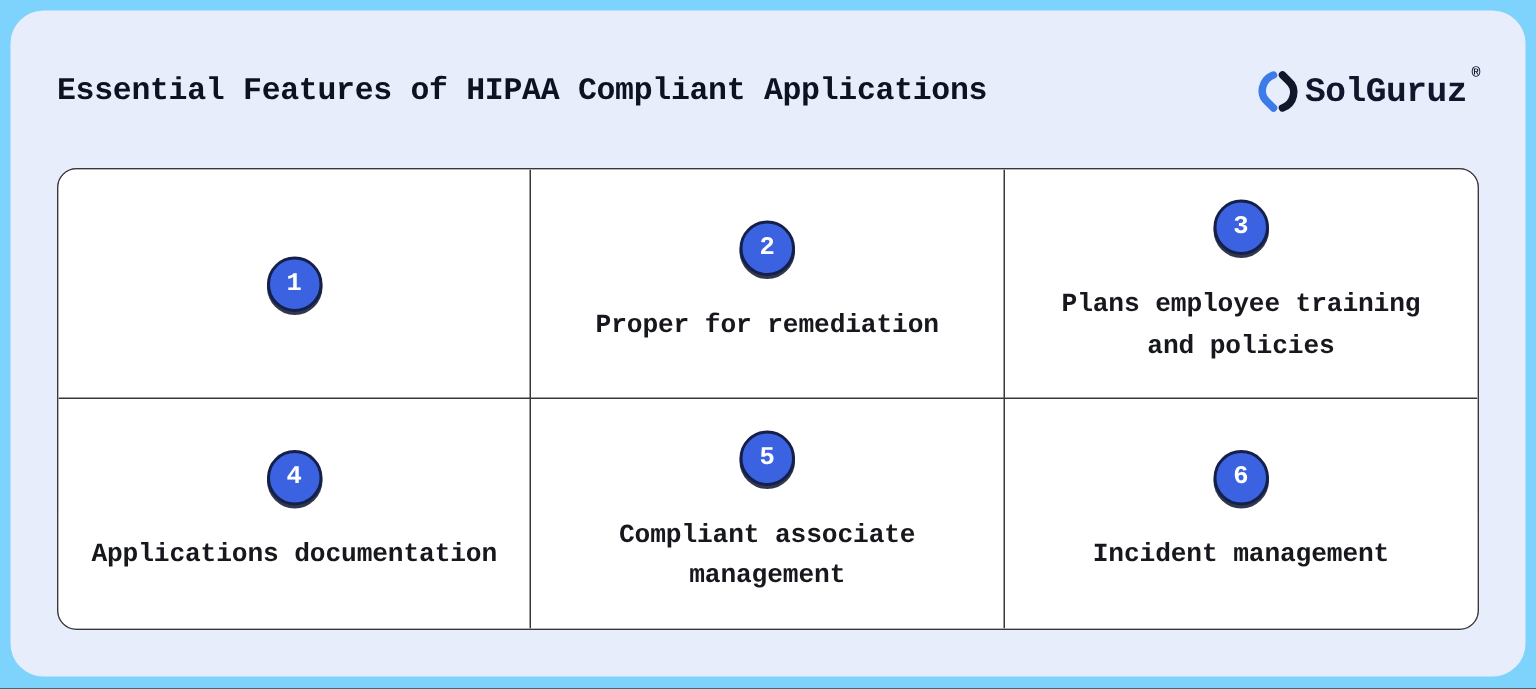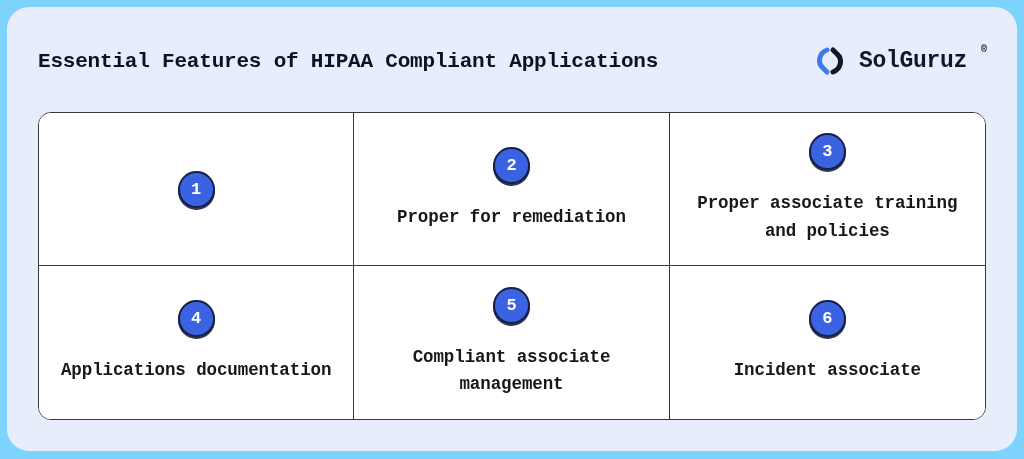--- a/index.html
+++ b/index.html
@@ -35,21 +35,21 @@
   .title {
     margin: 0;
     font-size: 21px;
     font-weight: 800;
     letter-spacing: -0.2px;
     color: #0C1222;
   }
   .logo {
     display: flex;
     align-items: center;
-    gap: 14px;
+    gap: 3px;
   }
   .logo-text {
     font-size: 23px;
     font-weight: 800;
     letter-spacing: -0.3px;
     color: #10162B;
   }
   .logo-reg {
     font-size: 10px;
     font-weight: 700;
@@ -139,33 +139,33 @@
         <div class="badge">1</div>
       </div>
 
       <div class="cell">
         <div class="badge">2</div>
         <div class="label">Proper for remediation</div>
       </div>
 
       <div class="cell">
         <div class="badge">3</div>
-        <div class="label">Proper associate training and policies</div>
+        <div class="label">Plans employee training and policies</div>
       </div>
 
       <div class="cell">
         <div class="badge">4</div>
         <div class="label">Applications documentation</div>
       </div>
 
       <div class="cell">
         <div class="badge">5</div>
         <div class="label">Compliant associate management</div>
       </div>
 
       <div class="cell">
         <div class="badge">6</div>
-        <div class="label">Incident associate</div>
+        <div class="label">Incident management</div>
       </div>
 
     </div>
   </div>
 </div>
 
 </body></html>

